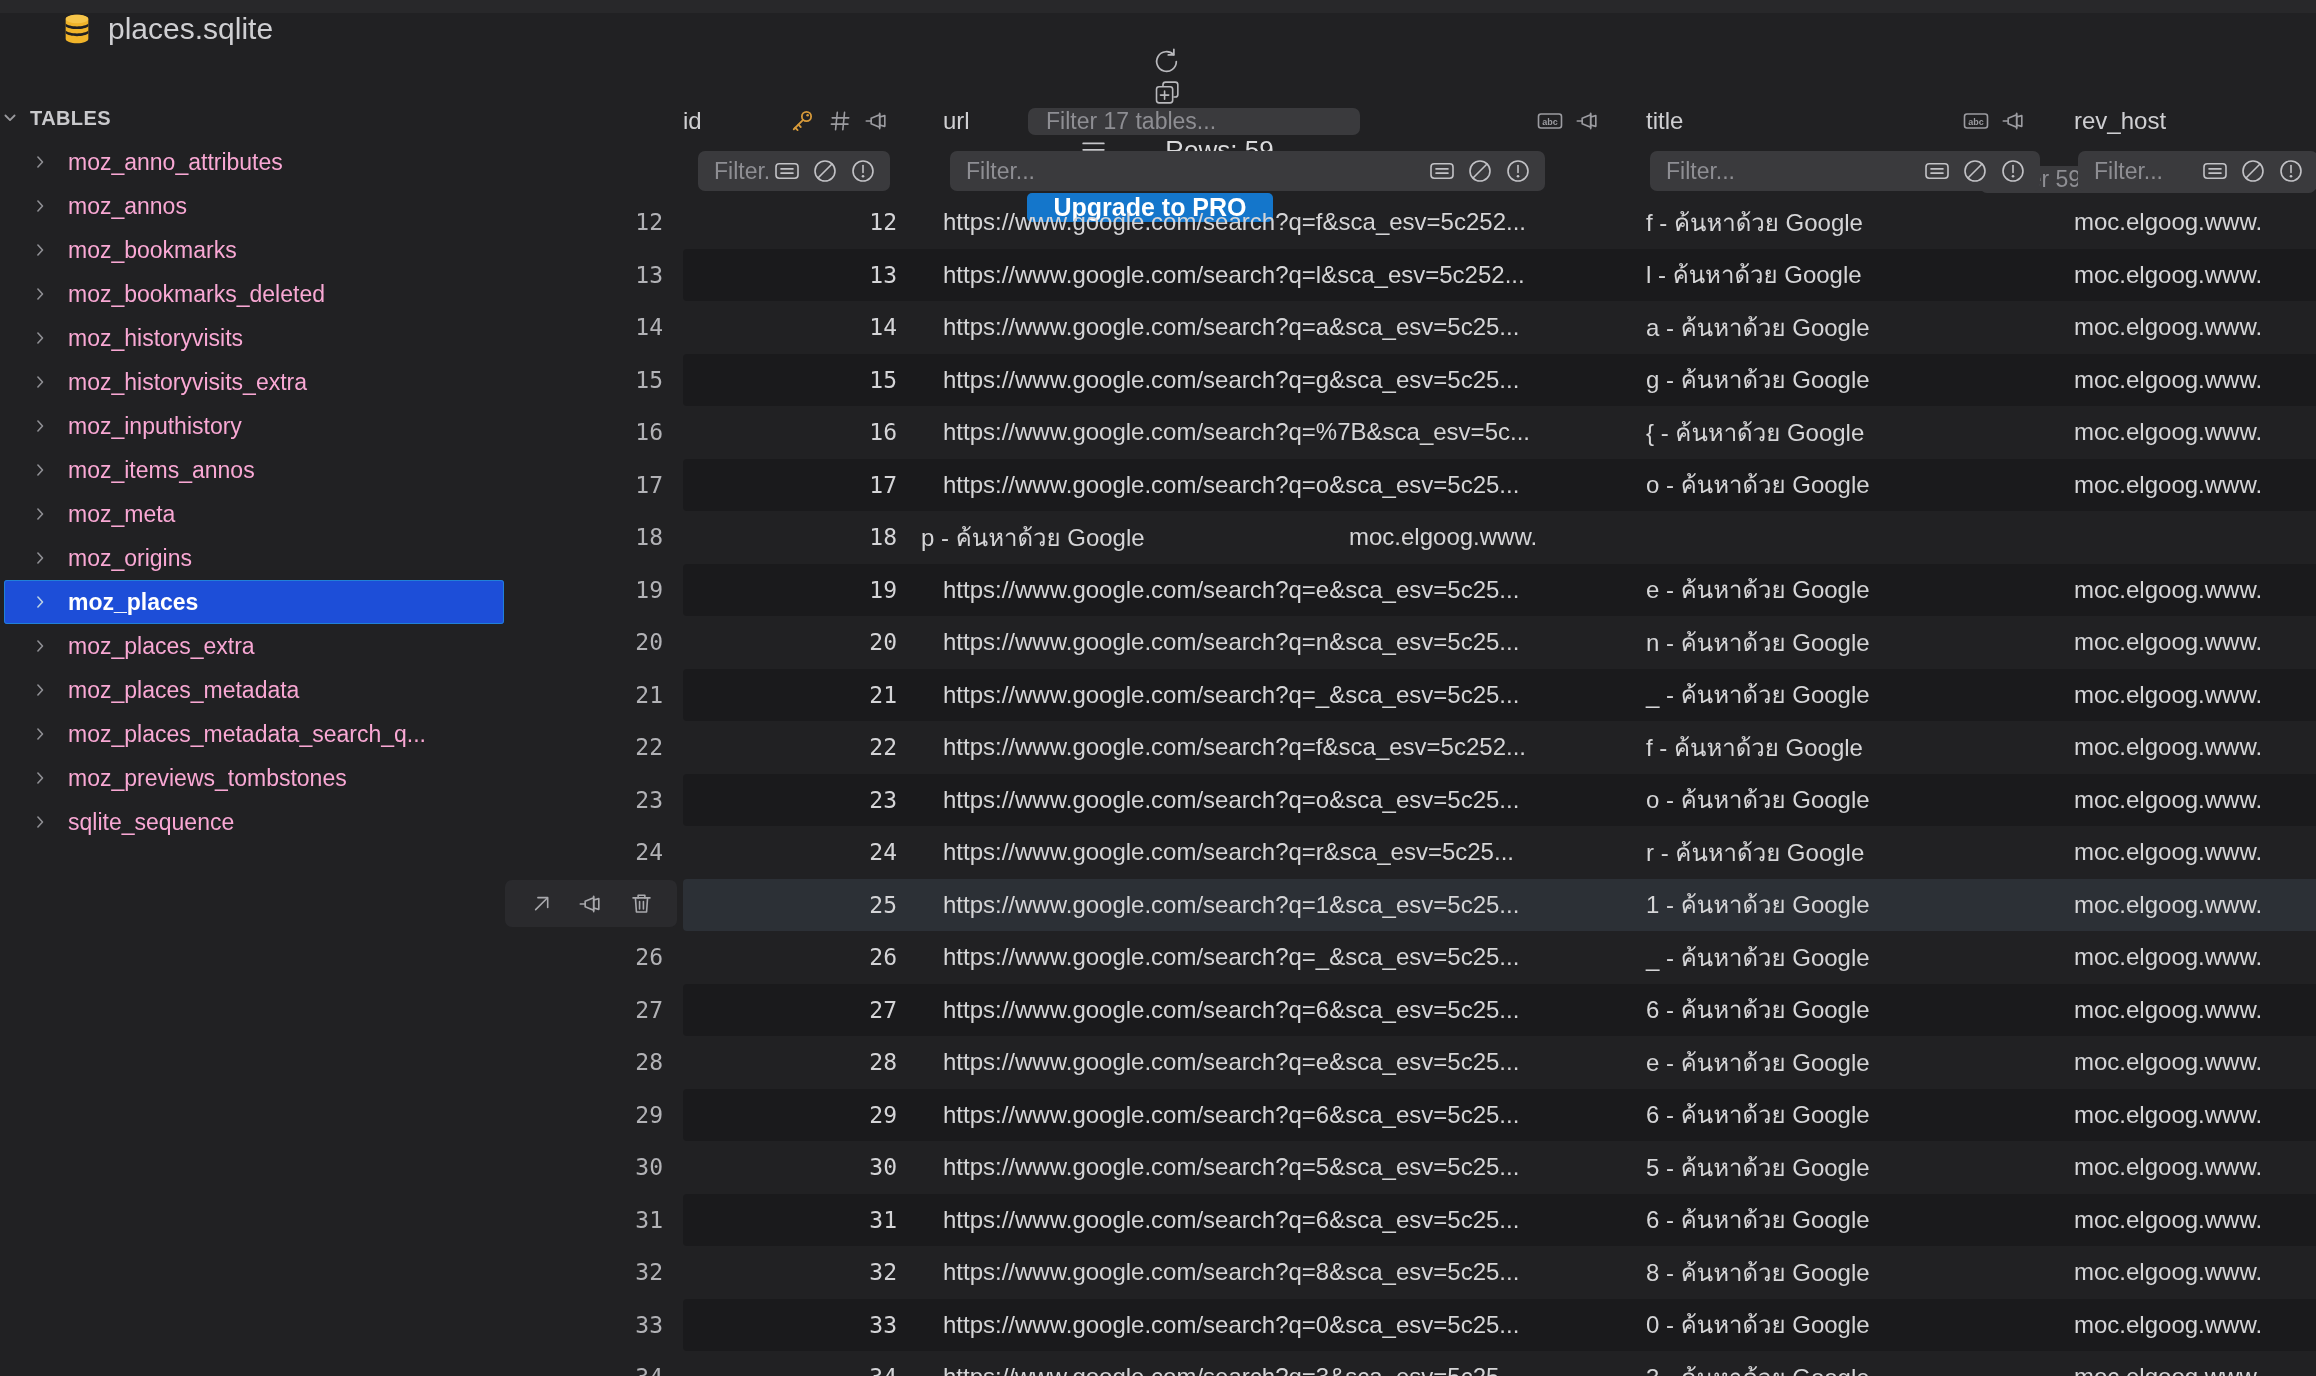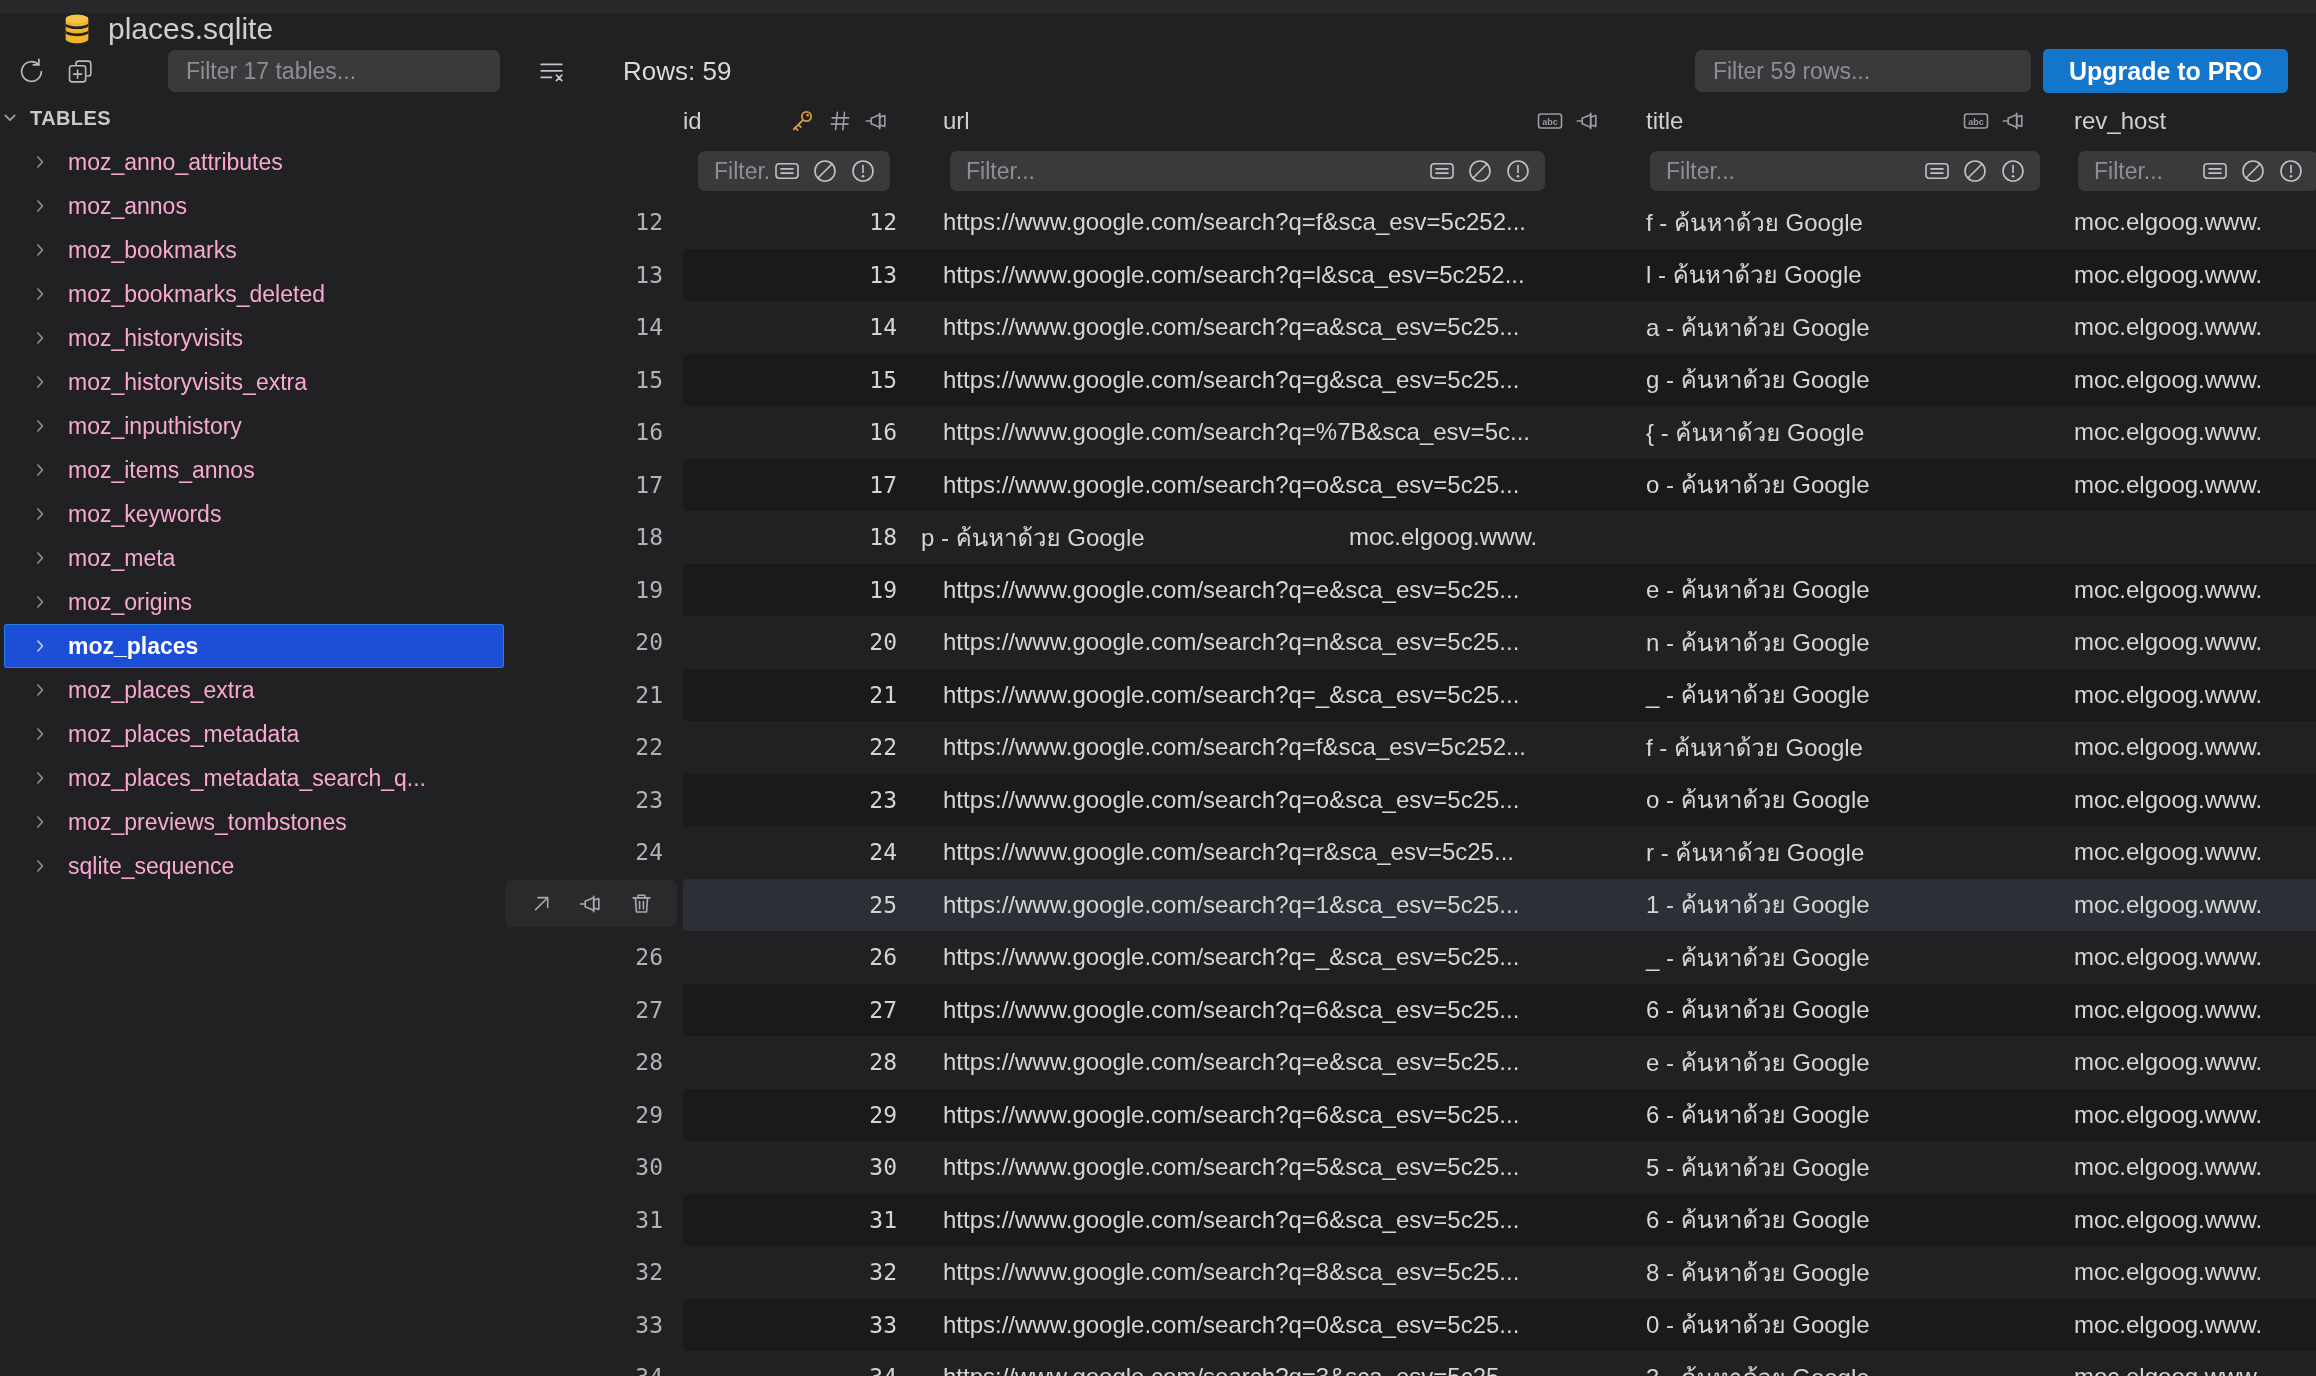--- a/index.html
+++ b/index.html
@@ -13,21 +13,21 @@
   .icon svg{display:block;}
   svg *{vector-effect:non-scaling-stroke;}
 
   
   .top-strip{position:absolute;left:0;top:0;width:100%;height:13px;background:#28282a;}
   .titlebar{position:absolute;left:0;top:0;width:100%;height:46px;display:flex;align-items:flex-end;}
   .titlebar-inner{display:flex;align-items:center;height:34px;padding-left:60px;gap:14px;}
   .doc-title{font-size:30px;color:#cfcfd2;}
 
   
-  .toolbar{position:absolute;left:0;top:46px;width:100%;height:50px;display:flex;align-items:center;}
+  .toolbar{position:absolute;left:0;top:46px;width:100%;height:50px;display:flex;align-items:center;flex-direction:column;}
   .tb-icon{color:#b9b9bd;margin-left:18px;}
   .tb-icon:first-child{margin-left:16px;}
   .filter-input{
     height:42px;background:#3a3a3d;border:none;border-radius:7px;
     color:#d0d0d3;font-size:23px;padding:0 18px;outline:none;
     font-family:"Liberation Sans",sans-serif;
   }
   .filter-input::placeholder{color:#8e8e93;}
   #tables-filter{width:296px;margin-left:72px;}
   #rows-filter{width:300px;margin-left:auto;}
@@ -229,28 +229,20 @@
             </svg>
           </span>
           <span class="label">moz_items_annos</span>
         </div>
         <div class="side-item">
           <span class="icon chev">
             <svg width="20" height="20" viewBox="0 0 24 24" fill="none" stroke="currentColor" stroke-width="1.6" stroke-linecap="round" stroke-linejoin="round">
               <polyline points="9.5 6 15 12 9.5 18"></polyline>
             </svg>
           </span>
-          <span class="label">moz_keywords</span>
-        </div>
-        <div class="side-item">
-          <span class="icon chev">
-            <svg width="20" height="20" viewBox="0 0 24 24" fill="none" stroke="currentColor" stroke-width="1.6" stroke-linecap="round" stroke-linejoin="round">
-              <polyline points="9.5 6 15 12 9.5 18"></polyline>
-            </svg>
-          </span>
           <span class="label">moz_meta</span>
         </div>
         <div class="side-item">
           <span class="icon chev">
             <svg width="20" height="20" viewBox="0 0 24 24" fill="none" stroke="currentColor" stroke-width="1.6" stroke-linecap="round" stroke-linejoin="round">
               <polyline points="9.5 6 15 12 9.5 18"></polyline>
             </svg>
           </span>
           <span class="label">moz_origins</span>
         </div>

